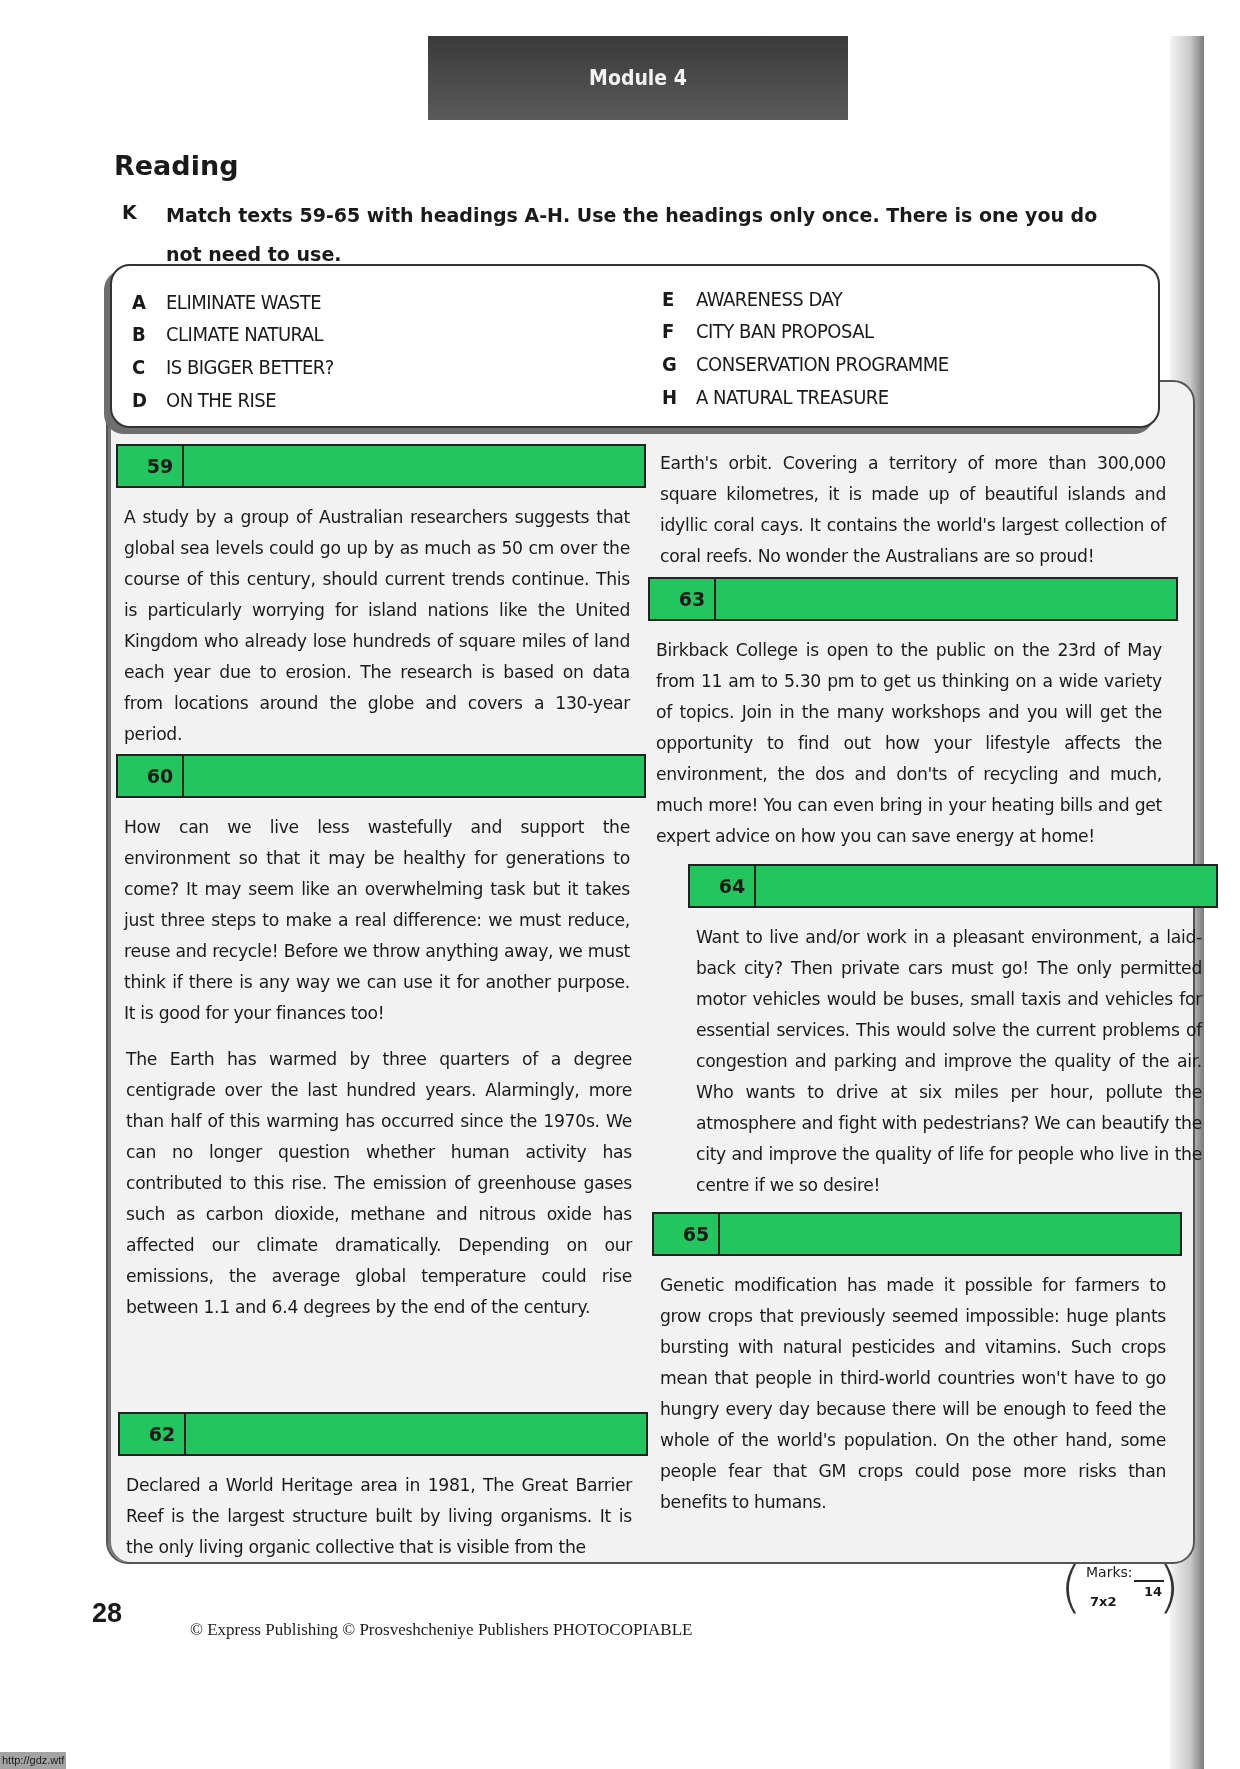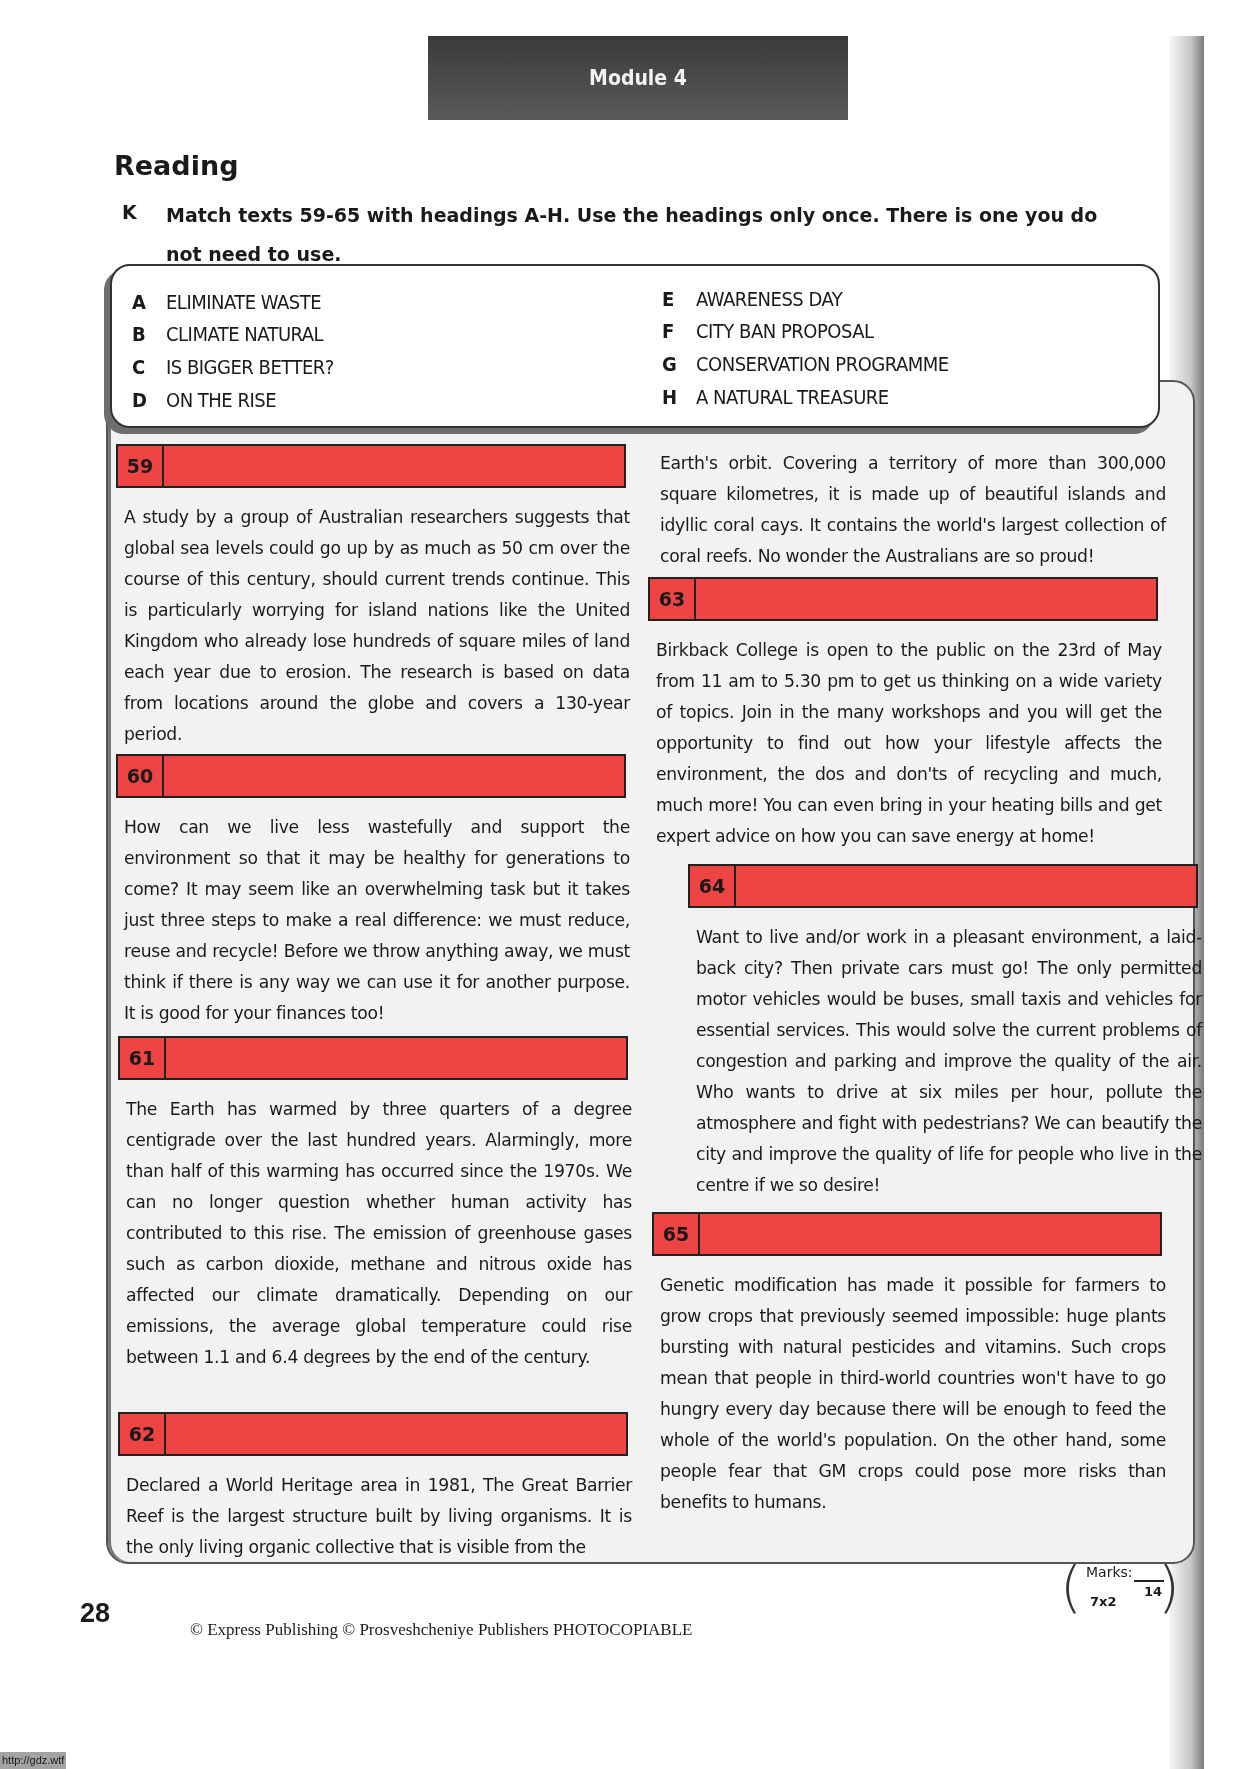--- a/index.html
+++ b/index.html
@@ -49,22 +49,22 @@
       box-shadow: -6px 6px 0 #6e6e6e;
     }
     .heading-item {
       position: absolute; font-size: 20px; display: flex;
       font-family: "DejaVu Sans Condensed", "DejaVu Sans", sans-serif;
       letter-spacing: -0.5px;
     }
     .heading-item .hl { width: 34px; font-weight: bold; }
     .text-block { position: absolute; }
     .answer-box {
-      width: 506px; height: 40px; border: 2px solid #222; background: #ef4444;
-      display: flex; margin-bottom: 14px;
+      width: 506px; height: 40px; border: 2px solid #222; background: #22c55e;
+      display: flex; margin-bottom: 14px; padding-left: 20px;
     }
     .answer-num {
       width: 44px; border-right: 2px solid #222; font-size: 19px; font-weight: bold;
       display: flex; align-items: center; justify-content: center;
     }
     .answer-field { flex: 1; }
     .passage {
       font-size: 17.2px; line-height: 31px; text-align: justify; margin: 8px;
       width: 506px; letter-spacing: -0.3px;
     }
@@ -72,21 +72,21 @@
       position: absolute; left: 1060px; top: 1560px; width: 110px; height: 60px;
     }
     .marks .paren { position: absolute; top: -6px; font-size: 56px; font-weight: 200; color: #333; }
     .marks .lp { left: 0; }
     .marks .rp { left: 98px; }
     .marks .mlabel { position: absolute; left: 26px; top: 4px; font-size: 14px; }
     .marks .mline { position: absolute; left: 74px; top: 20px; width: 30px; border-top: 2px solid #222; }
     .marks .mtotal { position: absolute; left: 84px; top: 24px; font-size: 13px; font-weight: bold; }
     .marks .mmult { position: absolute; left: 30px; top: 34px; font-size: 13px; font-weight: bold; }
     .page-number {
-      position: absolute; left: 80px; top: 1598px; font-size: 27px; font-weight: bold;
+      position: absolute; left: 92px; top: 1598px; font-size: 27px; font-weight: bold;
       font-family: "Liberation Sans", sans-serif;
     }
     .copyright {
       position: absolute; left: 190px; top: 1620px; font-size: 17px;
       font-family: "Liberation Serif", serif;
     }
     .watermark {
       position: absolute; left: 0; top: 1752px; height: 17px; padding: 0 2px;
       background: #a3a3a3; font-size: 11px; line-height: 17px;
       font-family: "Liberation Sans", sans-serif;
@@ -153,24 +153,20 @@
 
 <div class="text-block" style="left:116px;top:754px;">
   <div class="answer-box">
     <div class="answer-num">60</div>
     <div class="answer-field"></div>
   </div>
   <p class="passage">How can we live less wastefully and support the environment so that it may be healthy for generations to come? It may seem like an overwhelming task but it takes just three steps to make a real difference: we must reduce, reuse and recycle! Before we throw anything away, we must think if there is any way we can use it for another purpose. It is good for your finances too!</p>
 </div>
 
 <div class="text-block" style="left:118px;top:1036px;">
-  <div class="answer-box">
-    <div class="answer-num">61</div>
-    <div class="answer-field"></div>
-  </div>
   <p class="passage">The Earth has warmed by three quarters of a degree centigrade over the last hundred years. Alarmingly, more than half of this warming has occurred since the 1970s. We can no longer question whether human activity has contributed to this rise. The emission of greenhouse gases such as carbon dioxide, methane and nitrous oxide has affected our climate dramatically. Depending on our emissions, the average global temperature could rise between 1.1 and 6.4 degrees by the end of the century.</p>
 </div>
 
 <div class="text-block" style="left:118px;top:1412px;">
   <div class="answer-box">
     <div class="answer-num">62</div>
     <div class="answer-field"></div>
   </div>
   <p class="passage">Declared a World Heritage area in 1981, The Great Barrier Reef is the largest structure built by living organisms. It is the only living organic collective that is visible from the</p>
 </div>

